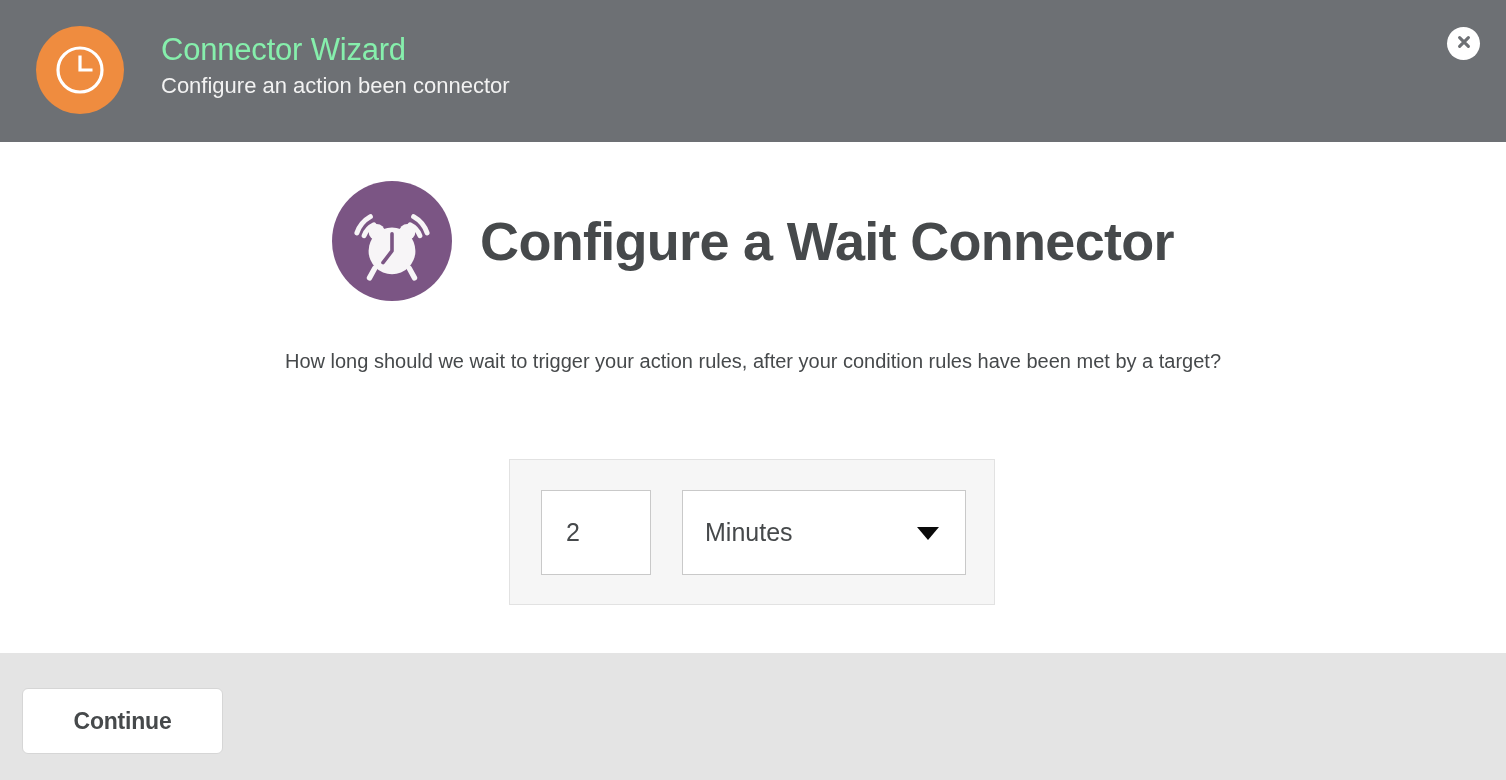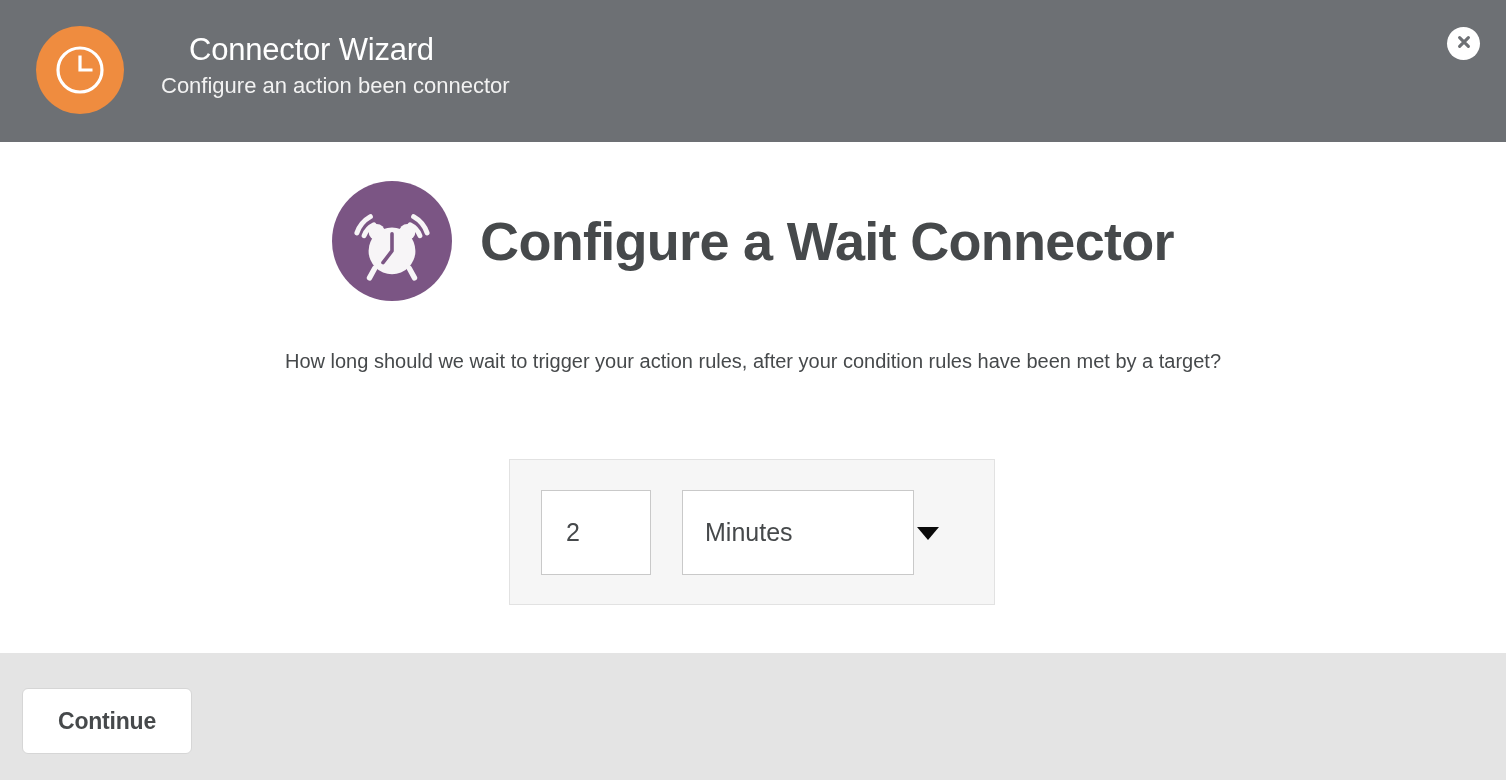--- a/index.html
+++ b/index.html
@@ -42,27 +42,26 @@
     display: flex;
     align-items: center;
     justify-content: center;
   }
   .header-text {
     position: absolute;
     left: 161px;
     top: 30px;
   }
   .header-title {
-    color: #ffffff;
+    color: #86efac;
     font-size: 31px;
     line-height: 40px;
     font-weight: 400;
     letter-spacing: -0.2px;
     white-space: nowrap;
-    margin-left: 28px;
   }
   .header-subtitle {
     color: #f2f2f2;
     font-size: 22px;
     line-height: 30px;
     font-weight: 400;
     margin-top: 1px;
     white-space: nowrap;
   }
   .close-button {
@@ -149,21 +148,21 @@
     color: #46494b;
     padding: 0 0 0 24px;
     outline: none;
   }
   .unit-select-wrap {
     position: relative;
     width: 284px;
     height: 85px;
   }
   .unit-select {
-    width: 232px;
+    width: 284px;
     height: 85px;
     border: 1px solid #c9c9c9;
     background: #ffffff;
     font-family: "Liberation Sans", sans-serif;
     font-size: 25px;
     color: #46494b;
     padding: 0 50px 0 22px;
     outline: none;
     -webkit-appearance: none;
     -moz-appearance: none;
@@ -188,21 +187,21 @@
     top: 653px;
     left: 0;
     width: 1506px;
     height: 127px;
     background: #e4e4e4;
   }
   .continue-button {
     position: absolute;
     left: 22px;
     top: 35px;
-    width: 170px;
+    width: 201px;
     height: 66px;
     background: #ffffff;
     border: 1px solid #d6d6d6;
     border-radius: 6px;
     font-family: "Liberation Sans", sans-serif;
     font-size: 23px;
     font-weight: bold;
     color: #46494b;
     cursor: pointer;
     letter-spacing: -0.2px;

